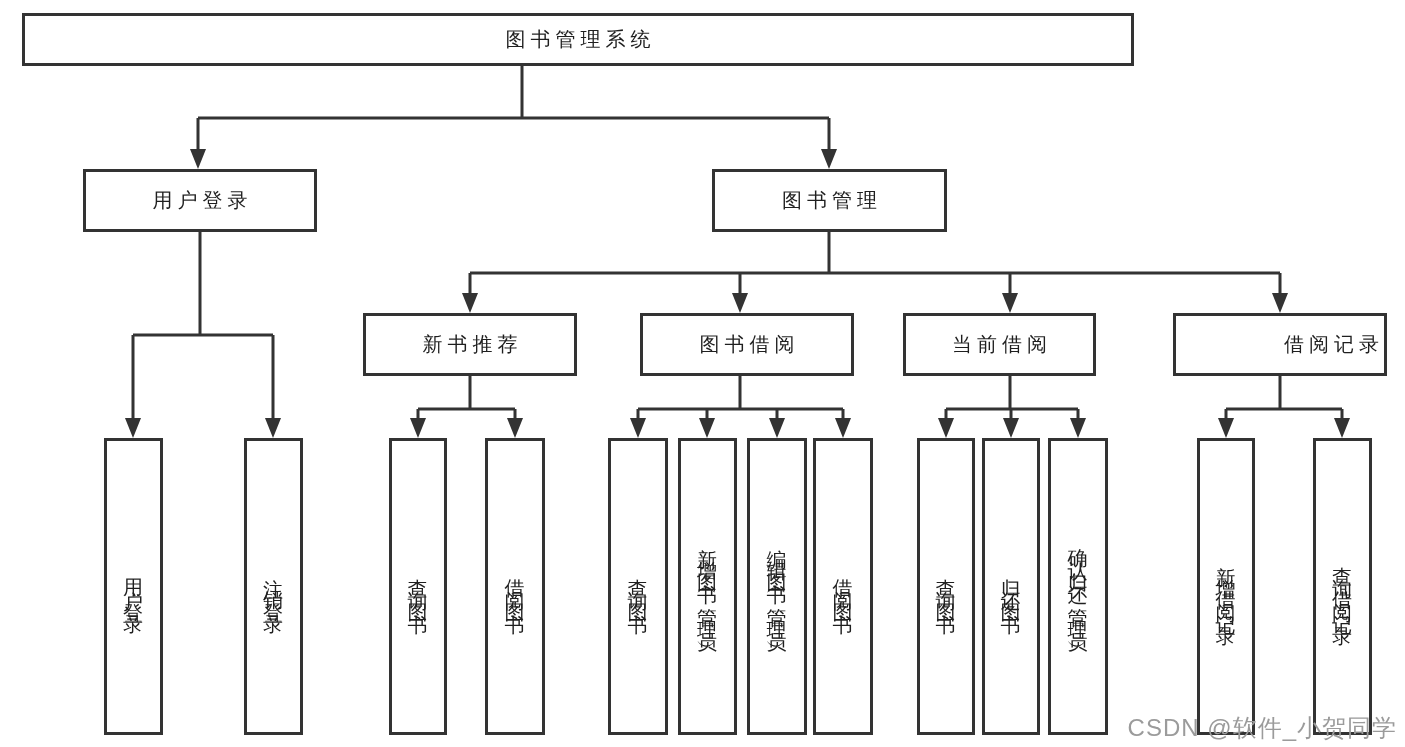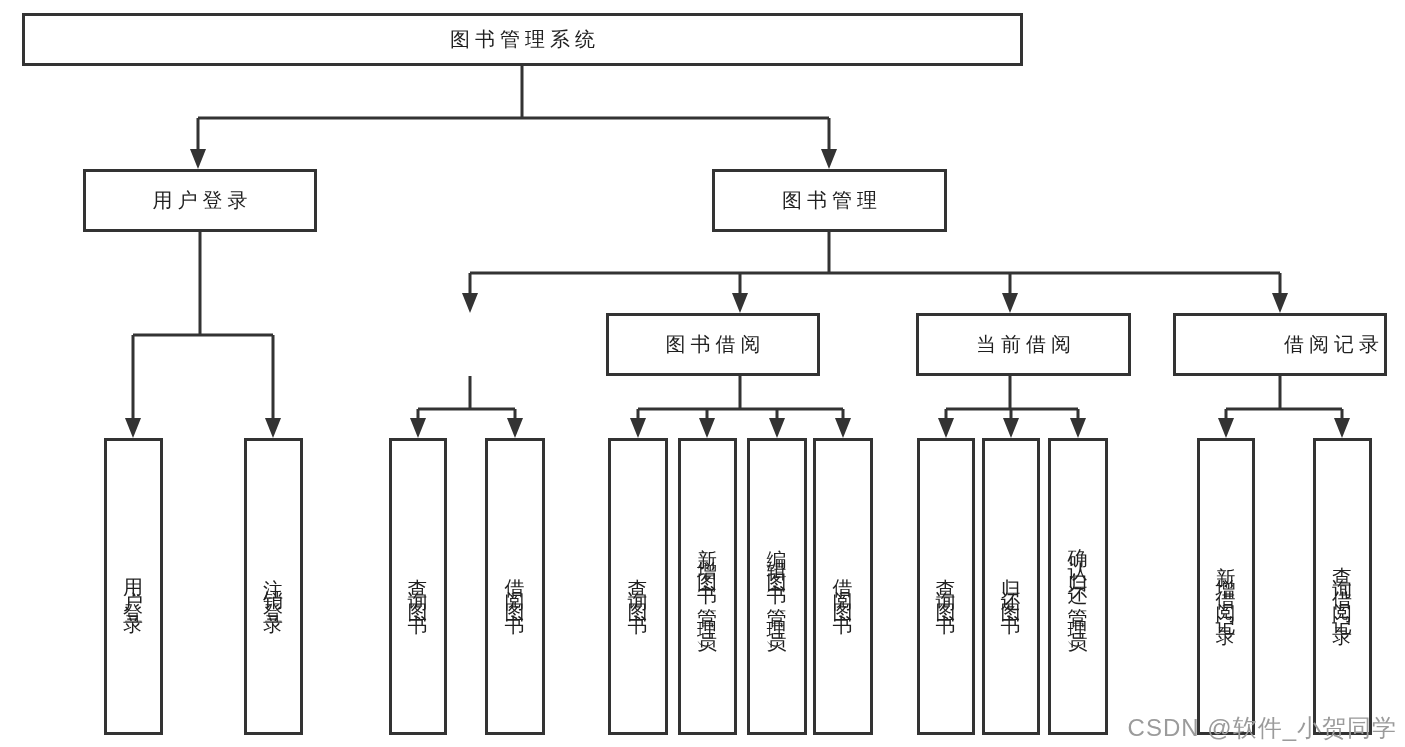--- a/index.html
+++ b/index.html
@@ -116,35 +116,38 @@
       <polygon points="1070,418 1086,418 1078,438"></polygon>
     </g>
 
     <g>
       <path d="M1280 376 V409 M1226 409 H1342 M1226 409 V424 M1342 409 V424"></path>
       <polygon points="1218,418 1234,418 1226,438"></polygon>
       <polygon points="1334,418 1350,418 1342,438"></polygon>
     </g>
   </svg>
 
-  <div class="node" style="left:22px;top:13px;width:1001px;height:53px;">
+  <div class="node" style="left:22px;top:13px;width:1112px;height:53px;">
     <span class="hlabel">图书管理系统</span>
   </div>
 
   <div class="node" style="left:83px;top:169px;width:234px;height:63px;">
     <span class="hlabel">用户登录</span>
   </div>
   <div class="node" style="left:712px;top:169px;width:235px;height:63px;">
     <span class="hlabel">图书管理</span>
   </div>
 
-  <div class="node" style="left:606px;top:313px;width:214px;height:63px;">
+  <div class="node" style="left:363px;top:313px;width:214px;height:63px;">
+    <span class="hlabel">新书推荐</span>
+  </div>
+  <div class="node" style="left:640px;top:313px;width:214px;height:63px;">
     <span class="hlabel">图书借阅</span>
   </div>
-  <div class="node" style="left:903px;top:313px;width:215px;height:63px;margin-left:13px;">
+  <div class="node" style="left:903px;top:313px;width:193px;height:63px;">
     <span class="hlabel">当前借阅</span>
   </div>
   <div class="node" style="left:1173px;top:313px;width:214px;height:63px;justify-content:flex-end;">
     <span class="hlabel">借阅记录</span>
   </div>
 
   <div class="node" style="left:104px;top:438px;width:59px;height:297px;">
     <span class="vlabel">用户登录</span>
   </div>
   <div class="node" style="left:244px;top:438px;width:59px;height:297px;">

